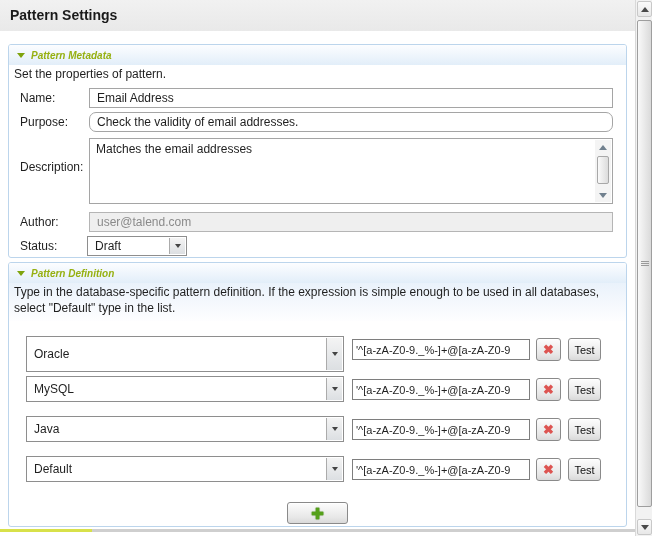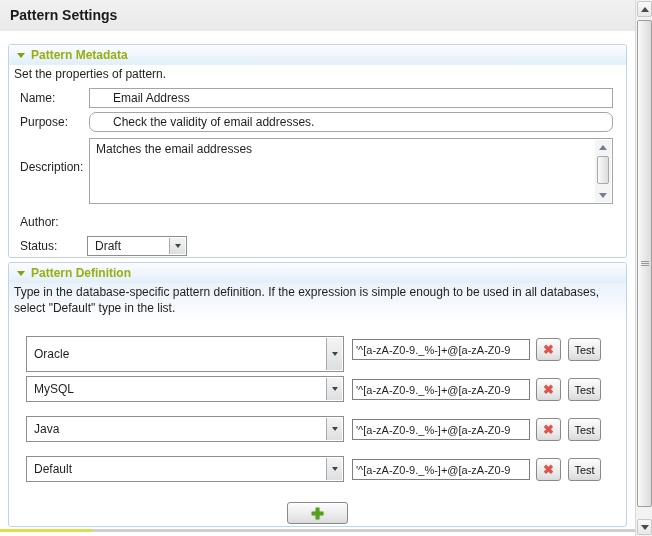--- a/index.html
+++ b/index.html
@@ -26,32 +26,32 @@
   .section-header {
     height:20px; display:flex; align-items:center; gap:6px; padding-left:8px;
     background:linear-gradient(#fcfdff,#e2eef9);
     border-radius:2px 2px 0 0; cursor:default;
   }
   .tri-down {
     width:0; height:0;
     border-left:4px solid transparent; border-right:4px solid transparent;
     border-top:5px solid #7ea30c;
   }
-  .section-title { font-weight:bold; font-size:12px; color:#96b011; }
+  .section-title { font-weight:bold; font-size:10px; color:#96b011;font-style:italic; }
   .section-sub { color:#1f1f1f; }
   .sub-band {
     position:absolute; left:9px; width:617px;
     background:linear-gradient(#eaf2fb,#fefeff);
   }
   
   .flabel { position:absolute; color:#1f1f1f; }
   .tinput {
     position:absolute; height:20px; border:1px solid #a5a5a5; background:#fff;
     font-family:"Liberation Sans", sans-serif; font-size:12px; color:#1f1f1f;
-    padding:0 23px; outline:none;
+    padding:0 7px; outline:none;
   }
   .tinput.disabled { background:#efefef; color:#8a8a8a; border-color:#b5b5b5; }
   .tarea {
     position:absolute; border:1px solid #a5a5a5; background:#fff;
   }
   .tarea .ta-text { position:absolute; left:6px; top:3px; right:20px; color:#1f1f1f; }
   .ta-scroll {
     position:absolute; top:1px; right:1px; bottom:1px; width:16px; background:#f4f4f4;
   }
   .ta-btn { position:absolute; left:0; width:16px; height:14px;
@@ -137,20 +137,21 @@
         <span class="arr-up"></span>
       </div>
       <div class="ta-thumb"></div>
       <div class="ta-btn" style="bottom:0;">
         <span class="arr-dn"></span>
       </div>
     </div>
   </div>
 
   <div class="flabel" style="left:20px; top:215px;">Author:</div>
+  <input class="tinput disabled" style="left: 89px; top: 212px; width: 524px;" readonly="" value="user@talend.com">
 
   <div class="flabel" style="left:20px; top:239px;">Status:</div>
   <div class="combo" style="left:87px; top:236px; width:100px; height:20px;">
     <span class="combo-text">Draft</span>
     <span class="combo-arrow">
         <span class="chev"></span>
       </span>
   </div>
 
   <div class="section" style="top:262px; height:265px;">

